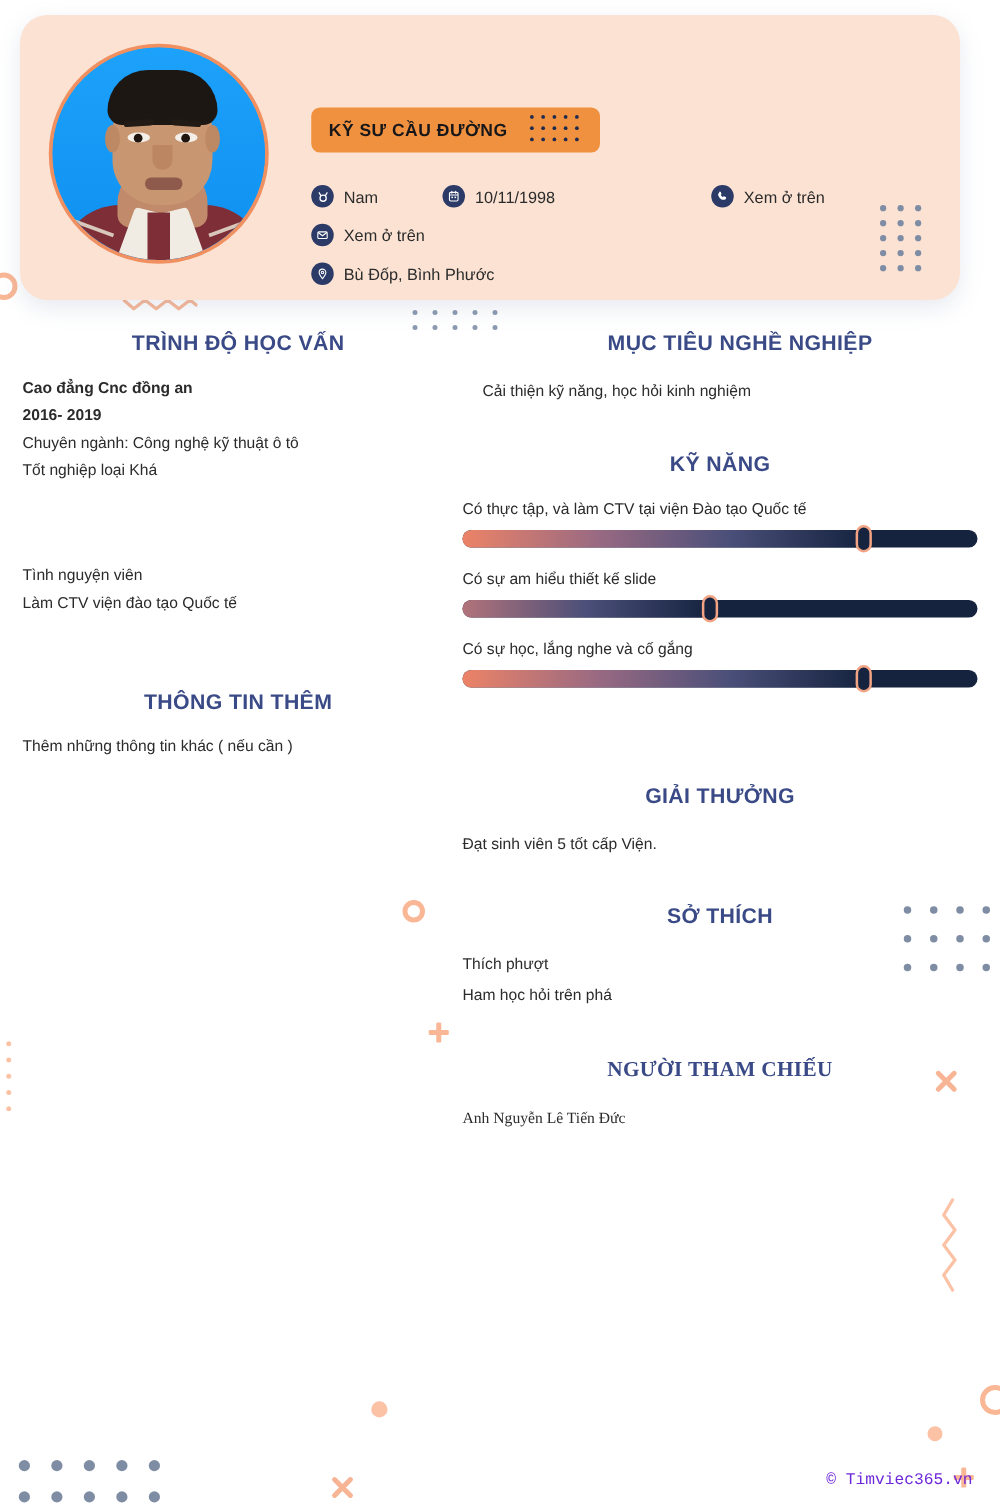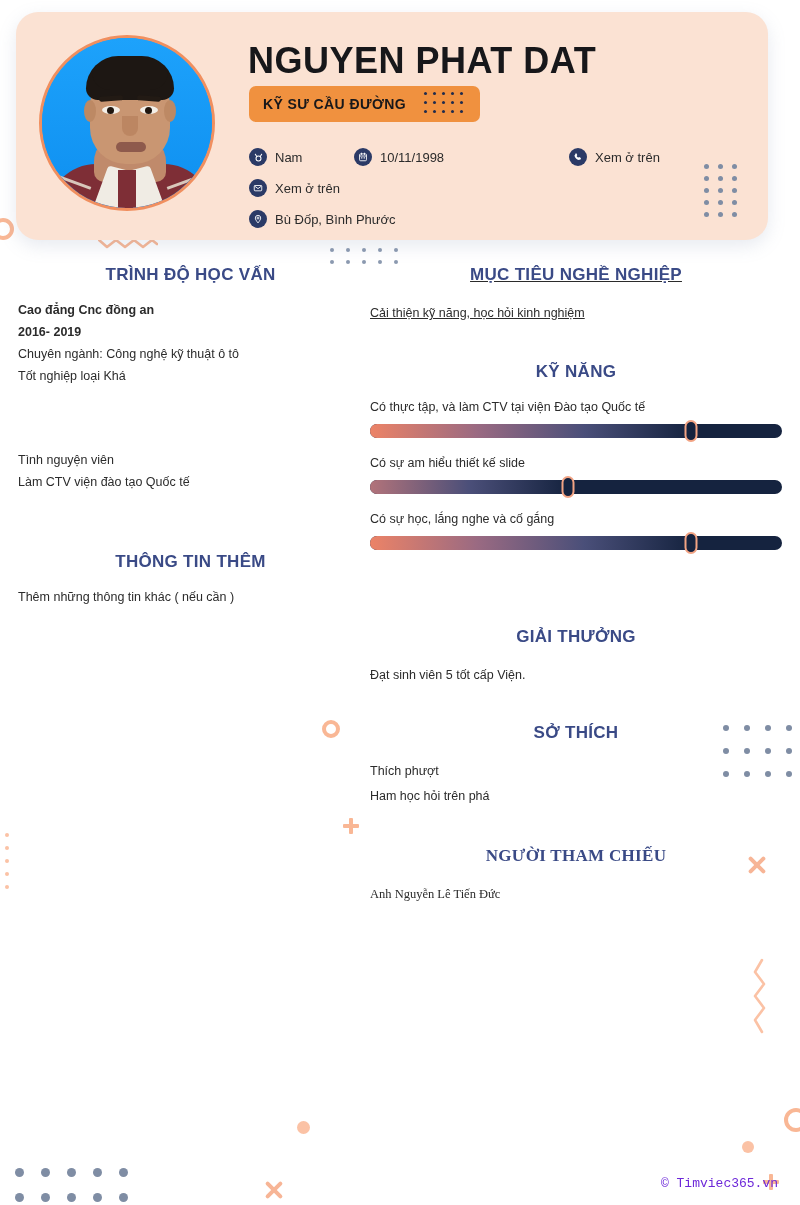--- a/index.html
+++ b/index.html
@@ -118,21 +118,21 @@
   }
   .col-left .sec-title { color:#3a4a86; }
   .sec-body { margin-top:14px; }
   .line { font-size:12.5px; color:#2b2b2b; line-height:22px; }
   .line.bold { font-weight:bold; }
 
   .sec-edu { position:absolute; left:0; top:0; width:345px; }
   .sec-act { position:absolute; left:0; top:170px; width:345px; }
   .sec-more { position:absolute; left:0; top:287px; width:345px; }
 
-  .sec-goal { position:absolute; left:0; top:0; width:412px;text-decoration:underline; }
+  .sec-goal { position:absolute; left:16px; top:0; width:412px; }
   .sec-skill { position:absolute; left:0; top:97px; width:412px; }
   .sec-award { position:absolute; left:0; top:362px; width:412px; }
   .sec-hobby { position:absolute; left:0; top:458px; width:412px; }
   .sec-ref { position:absolute; left:0; top:581px; width:412px;font-family:Liberation Serif, serif; }
 
   .right-body { margin-top:16px; }
   .right-body .line { font-size:12.5px; line-height:25px; }
 
   
   .skill { margin-top:18px; position:relative; }
@@ -293,21 +293,20 @@
         <span class="brow-r"></span>
         <span class="eye-l"></span>
         <span class="eye-r"></span>
         <span class="pupil-l"></span>
         <span class="pupil-r"></span>
         <span class="nose"></span>
         <span class="mouth"></span>
       </div>
     </div>
 
-    <div class="name">NGUYEN PHAT DAT</div>
 
     <div class="title-badge">
       <span class="txt">KỸ SƯ CẦU ĐƯỜNG</span>
       <span class="badge-dots">
         <i></i>
           <i></i>
           <i></i>
           <i></i>
           <i></i>
         <i></i>

